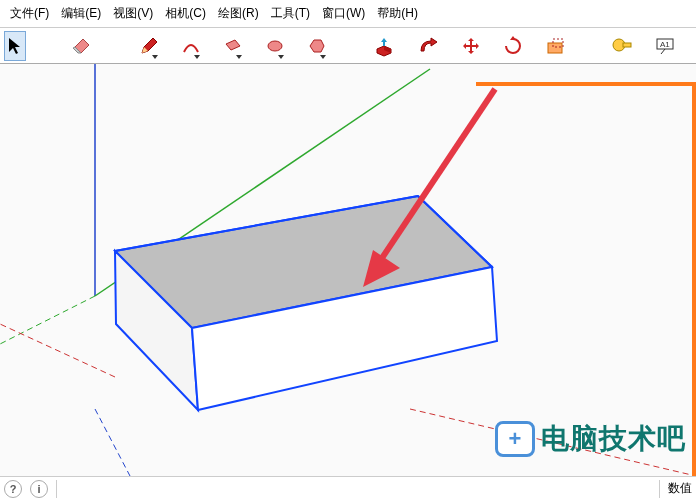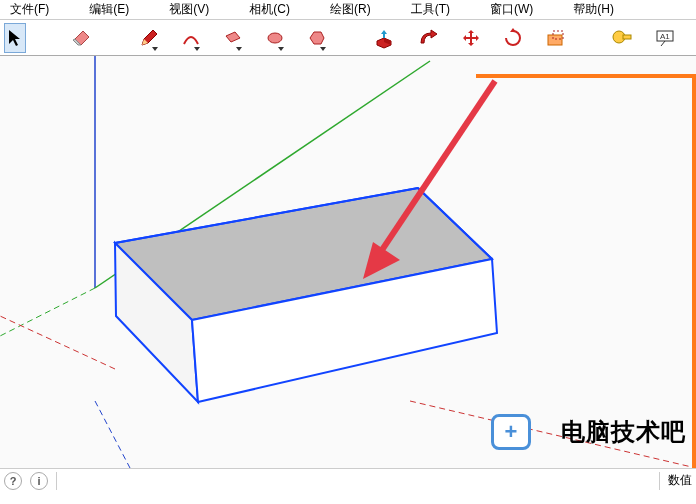--- a/index.html
+++ b/index.html
@@ -1,37 +1,37 @@
 <!DOCTYPE html>
 <html><head>
   <meta charset="utf-8">
   <style>
     * { margin: 0; padding: 0; box-sizing: border-box; }
     body { font-family: "Microsoft YaHei", sans-serif; font-size: 12px; background: #fff; width: 696px; height: 504px; overflow: hidden; position: relative; }
     
-    .menubar { display: flex; background: #fff; border-bottom: 1px solid #ccc; height: 20px; align-items: center; padding: 0 4px; gap: 28px; }
+    .menubar { display: flex; background: #fff; border-bottom: 1px solid #ccc; height: 28px; align-items: center; padding: 0 4px; }
     .menubar-item { padding: 2px 6px; cursor: pointer; font-size: 12px; }
     
     .toolbar { display: flex; background: #fff; border-bottom: 1px solid #aaa; height: 36px; align-items: center; padding: 2px 4px; gap: 20px; }
     .tool-btn { width: 30px; height: 30px; display: flex; align-items: center; justify-content: center; border: 1px solid transparent; cursor: pointer; position: relative; }
     .tool-btn.active { border: 1px solid #7aa8d8; background: #d8e8f8; }
     .tool-sep { width: 1px; height: 26px; background: #ccc; margin: 0 2px; }
     .dropdown-arrow { position: absolute; right: 1px; bottom: 1px; width: 0; height: 0; border-left: 3px solid transparent; border-right: 3px solid transparent; border-top: 4px solid #333; }
     
     .viewport { position: relative; width: 696px; height: 412px; background: #fafafa; overflow: hidden; }
     .viewport svg { position: absolute; top: 0; left: 0; }
     
     .statusbar { display: flex; align-items: center; height: 24px; border-top: 1px solid #ccc; background: #fff; padding: 0 4px; gap: 8px; font-size: 12px; }
     .status-icon { width: 18px; height: 18px; display: flex; align-items: center; justify-content: center; border: 1px solid #aaa; border-radius: 50%; font-size: 11px; font-weight: bold; color: #555; }
     .status-sep { width: 1px; height: 18px; background: #ccc; }
     
     .watermark { position: absolute; right: 10px; bottom: 18px; display: flex; align-items: center; gap: 6px; }
     .watermark-icon { width: 40px; height: 36px; background: #fff; border: 3px solid #4a90d9; border-radius: 8px; position: relative; display: flex; align-items: center; justify-content: center; }
     .watermark-plus { color: #4a90d9; font-size: 22px; font-weight: bold; }
-    .watermark-text { font-size: 24px; font-weight: bold; color: #000000; letter-spacing: 1px; margin-left: 24px; }
+    .watermark-text { font-size: 28px; font-weight: bold; color: #0f766e; letter-spacing: 1px; }
     .watermark-border { position: absolute; right: 0; top: 18px; bottom: 0; width: 220px; border-top: 4px solid #ff7a1a; border-right: 4px solid #ff7a1a; pointer-events: none; }
   </style>
 </head>
 <body>
 
 <div class="menubar">
   <div class="menubar-item">文件(F)</div>
   <div class="menubar-item">编辑(E)</div>
   <div class="menubar-item">视图(V)</div>
   <div class="menubar-item">相机(C)</div>

